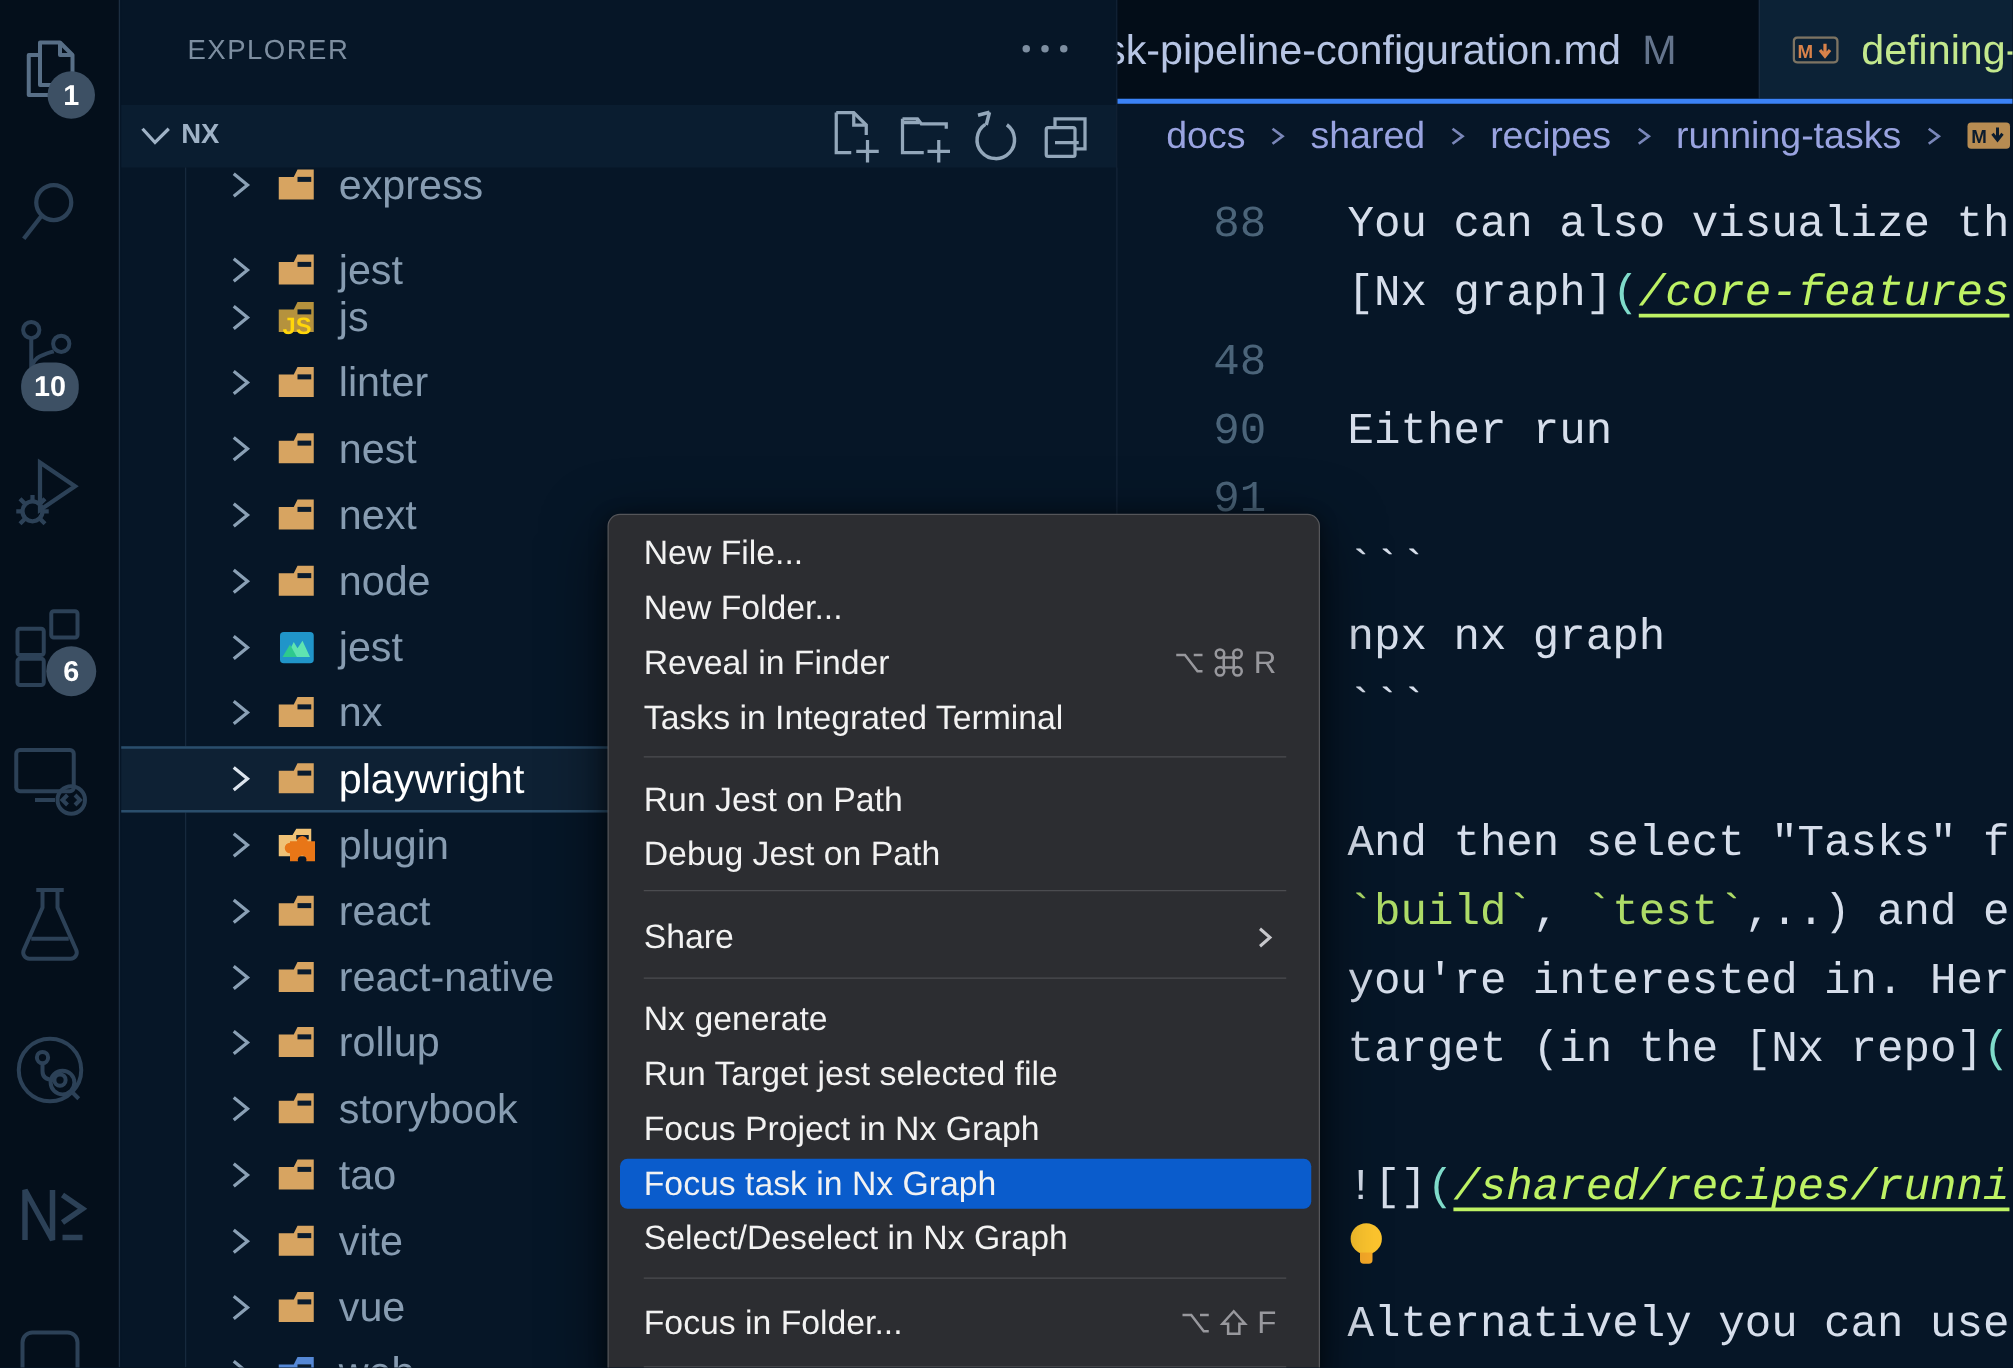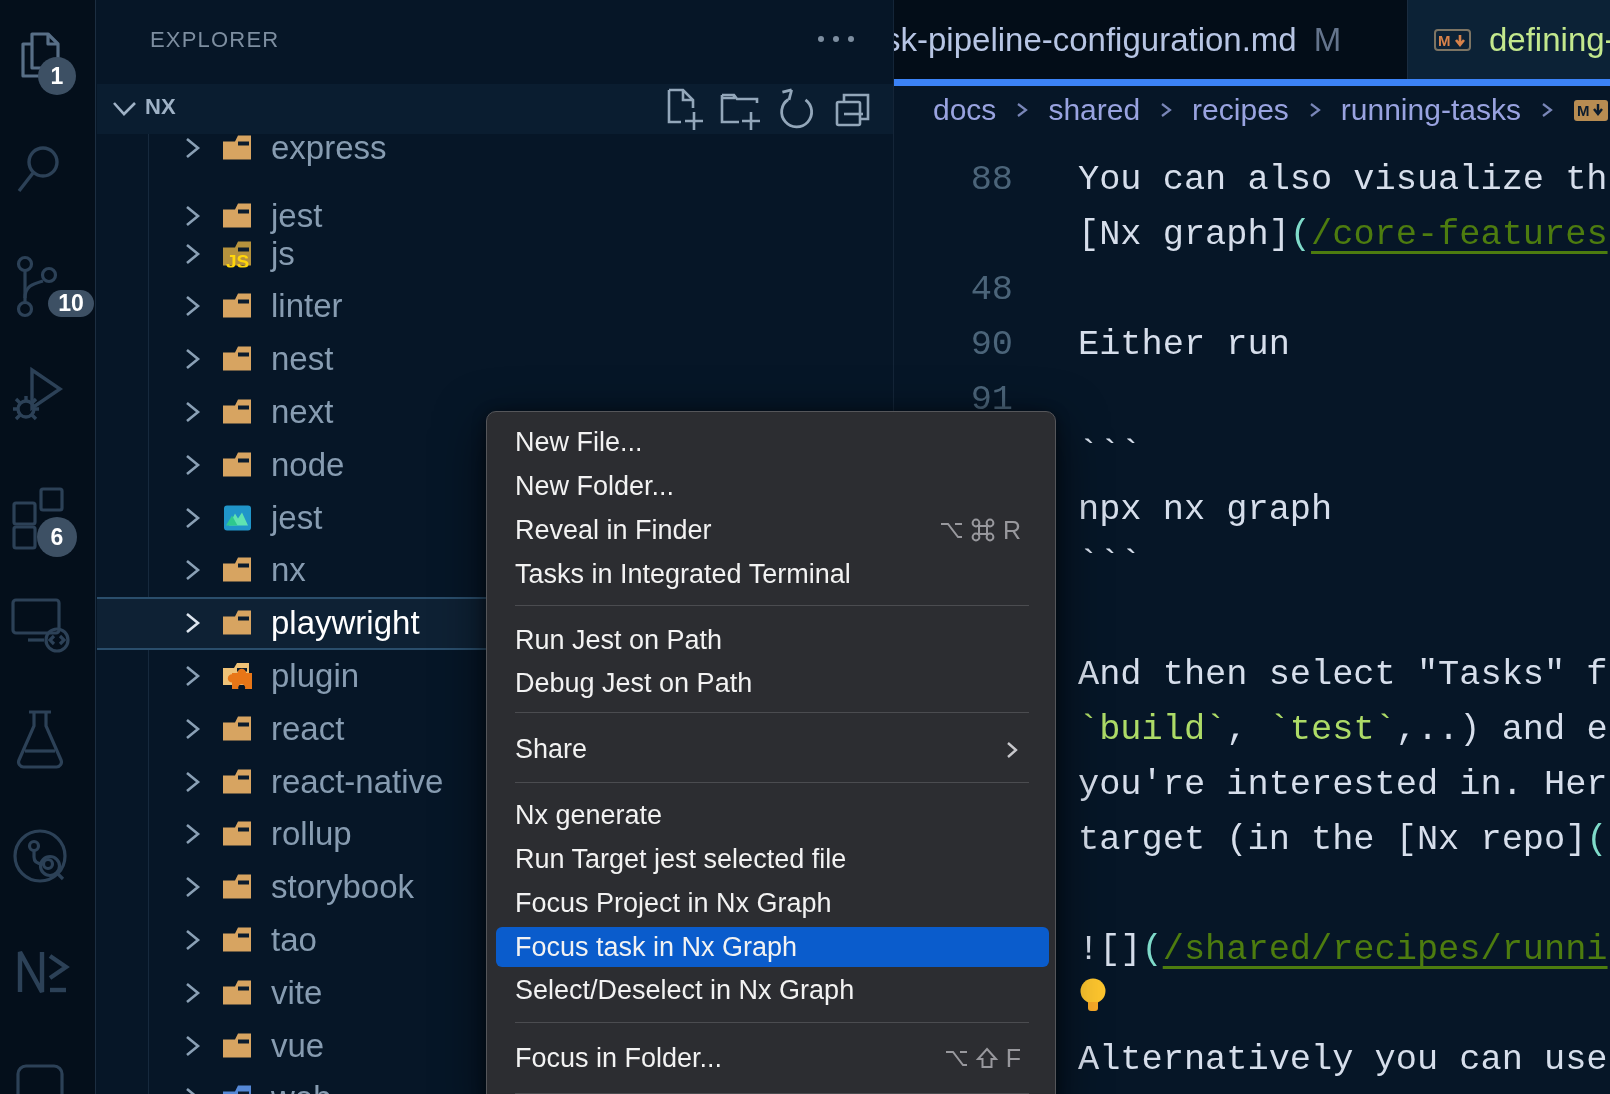--- a/index.html
+++ b/index.html
@@ -21,25 +21,25 @@
   .tree .nm { position:absolute; left:174px; top:50%; transform:translateY(-50%); color:#879cb1; font-size:33px; }
   .tree svg.chev { position:absolute; left:86px; top:50%; transform:translateY(-50%); }
   .tree svg.ficon { position:absolute; left:124px; top:50%; transform:translateY(-50%); }
   #indent-guide { left:51px; top:134px; width:1px; height:960px; background:#16293d; }
   .tree.sel { background:#0e2134; border-top:2px solid #2a4e6c; border-bottom:2px solid #2a4e6c; height:53px; }
 
   
   #editor { left:893px; top:0; width:717px; height:1094px; background:#061627; border-left:1px solid #142538; }
   #tabbar { left:0; top:0; width:717px; height:79px; background:#030d18; overflow:hidden; }
   #tab2 { left:513px; top:0; width:204px; height:79px; background:#0c2236; border-left:1px solid #1a2c40; }
-  #crumbs { left:0; top:79px; width:717px; height:55px; background:#061627; border-top:7px solid #3b82f6; color:#99a3e0; font-size:30px; }
+  #crumbs { left:0; top:79px; width:717px; height:55px; background:#061627; border-top:4px solid #3b82f6; color:#99a3e0; font-size:30px; }
   .code-line { position:absolute; left:184px; height:55px; line-height:55px; font-family:"Liberation Mono", monospace; font-size:35.3px; color:#d6deeb; white-space:pre; }
   .lnum { position:absolute; width:52px; left:67px; height:55px; line-height:55px; text-align:right; font-family:"Liberation Mono", monospace; font-size:35.3px; color:#4b6479; }
   .teal { color:#7fdbca; }
-  .pink { color:#4d7c0f; text-decoration:underline; text-underline-offset:7px; text-decoration-thickness:2.5px; text-decoration-skip-ink:none; }
+  .pink { color:#bef264; text-decoration:underline; text-underline-offset:7px; text-decoration-thickness:2.5px; text-decoration-skip-ink:none;font-style:italic; }
   .grn { color:#addb67; }
 
   
   #menu { left:486px; top:411px; width:570px; height:700px; background:#2c2d31; border:1px solid #55565a;
           border-radius:10px; box-shadow:0 14px 50px rgba(0,0,0,0.6), 0 2px 14px rgba(0,0,0,0.45); color:#f2f2f2; font-size:27px; }
   .mi { position:absolute; left:28px; height:40px; line-height:40px; }
   .msep { position:absolute; left:28px; width:514px; height:1px; background:#4b4c50; }
   .msc { position:absolute; right:34px; color:#98989d; }
   #mi-hl { position:absolute; left:9px; top:515px; width:553px; height:40px; background:#0a5ccc; border-radius:6px; }
 </style>
@@ -63,21 +63,21 @@
       </svg>
     <svg class="abs" style="left:12px;top:252px" width="56" height="66" viewBox="0 0 56 66">
         <g fill="none" stroke="#2c4157" stroke-width="3.2">
           <circle cx="13" cy="12" r="6.5"></circle>
           <circle cx="37" cy="23" r="6.5"></circle>
           <circle cx="13" cy="57" r="6.5"></circle>
           <path d="M13 19 v31"></path>
           <path d="M13 46 c0 -12 8 -14 18 -17"></path>
         </g>
       </svg>
-    <div class="badge" style="left:48px;top:290px;width:46px;height:27px;border-radius:18px">10</div>
+    <div class="badge" style="left:17px;top:290px;width:46px;height:39px;border-radius:18px">10</div>
     <svg class="abs" style="left:12px;top:362px" width="58" height="70" viewBox="0 0 58 70">
         <g fill="none" stroke="#2c4157" stroke-width="3.4">
           <path d="M20 8 L48 27 L20 46 Z"></path>
           <circle cx="14" cy="47" r="8"></circle>
           <path d="M14 39 v-5 M8 41 l-4 -4 M20 41 l4 -4 M6 47 h-5 M22 47 h5 M8 53 l-4 4 M20 53 l4 4"></path>
         </g>
       </svg>
     <svg class="abs" style="left:10px;top:484px" width="60" height="70" viewBox="0 0 60 70">
         <g fill="none" stroke="#2c4157" stroke-width="3.2">
           <rect x="4" y="19" width="21" height="21" rx="2"></rect>

